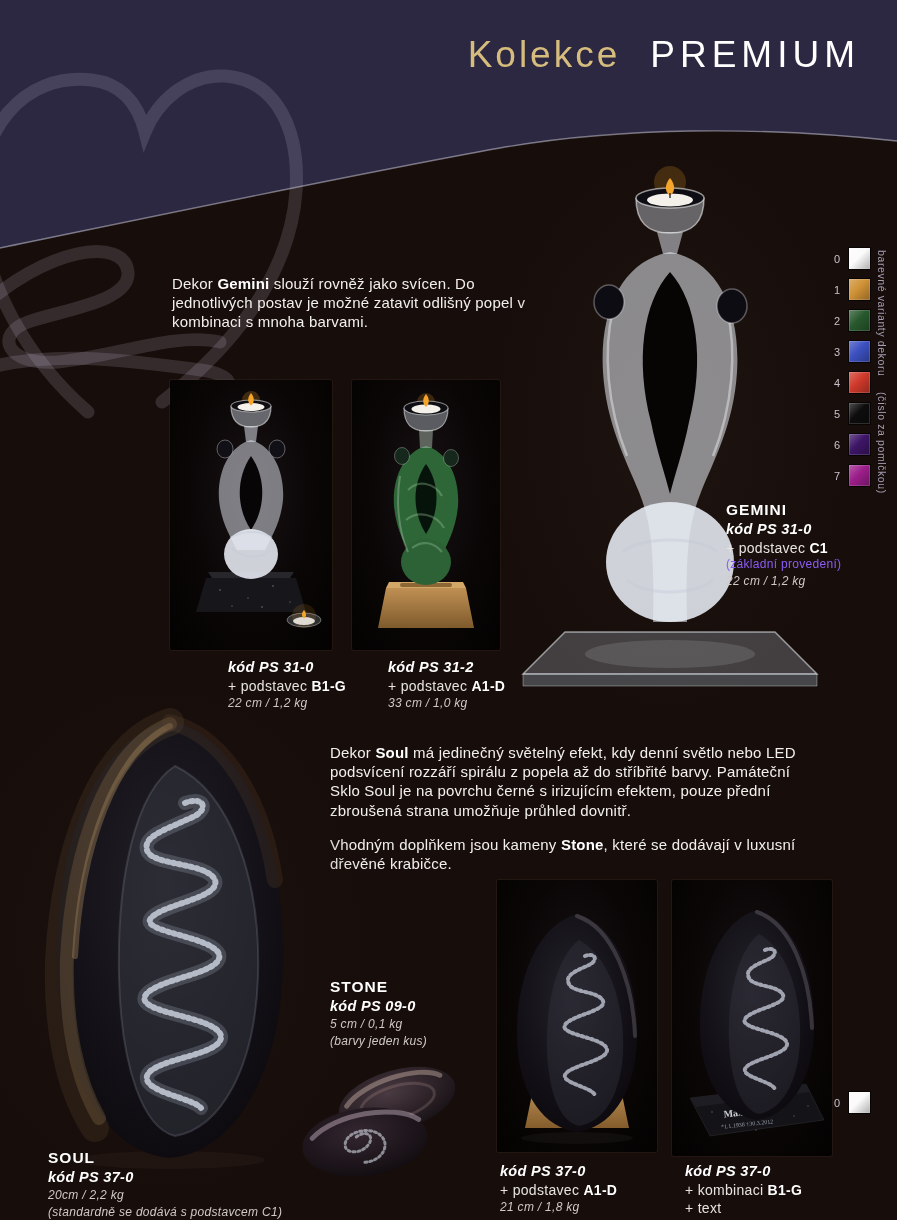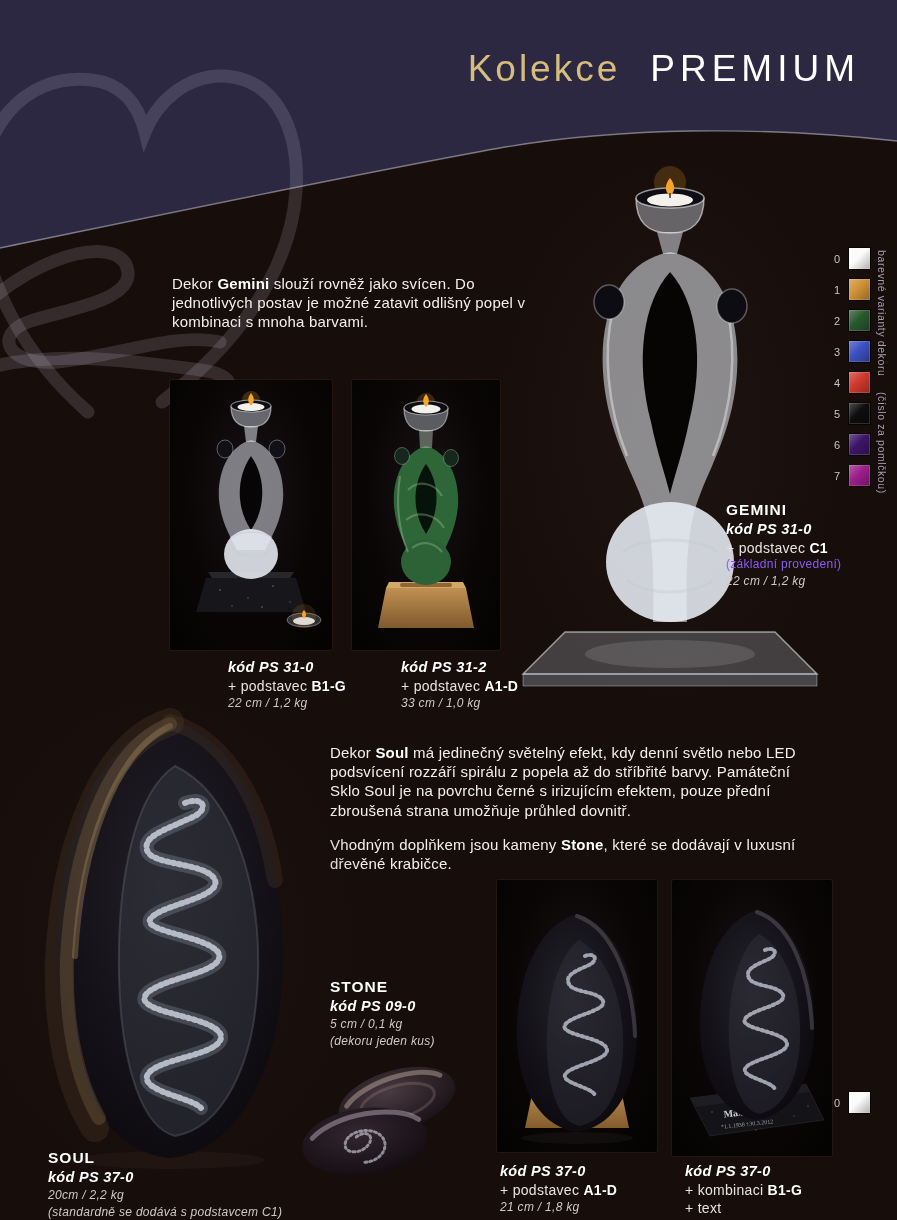--- a/index.html
+++ b/index.html
@@ -7,21 +7,21 @@
     position:relative;width:897px;height:1220px;overflow:hidden;
     background:#170d0a;
     font-family:"Liberation Sans", sans-serif;
     color:#f0eeec;
   }
   .abs{position:absolute;}
   
   .band-svg{left:0;top:0;}
   .heart-svg{left:-42px;top:12px;pointer-events:none;}
   .title{
-    left:0;top:48px;width:860px;text-align:right;
+    left:0;top:34px;width:860px;text-align:right;
     font-size:37px;font-weight:400;white-space:nowrap;
   }
   .title .kolekce{color:#d6bd7e;letter-spacing:3px;margin-right:30px;}
   .title .premium{color:#ffffff;letter-spacing:5px;}
   
   .para{font-size:15px;line-height:1.28;letter-spacing:.2px;color:#f2f0ee;}
   .para b{font-weight:700;color:#ffffff;}
   .gemini-intro{left:172px;top:274px;width:382px;}
   .soul-text{left:330px;top:743px;width:470px;}
   .soul-text .p2{margin-top:15px;}
@@ -39,21 +39,21 @@
     background:radial-gradient(ellipse at 50% 50%, rgba(30,20,16,.9) 0%, rgba(10,6,5,0) 72%);}
   .soul-glow{left:0px;top:690px;width:360px;height:500px;
     background:radial-gradient(ellipse at 45% 50%, rgba(28,18,14,.8) 0%, rgba(10,6,5,0) 75%);}
   
   .caption{line-height:1.3;letter-spacing:.3px;}
   .caption .l1{font-size:14.5px;font-weight:700;color:#fff;font-style:italic;}
   .caption .l2{font-size:14px;color:#e6e3e0;}
   .caption .l2 b{color:#fff;}
   .caption .sz{font-size:12px;font-style:italic;color:#cfcac6;margin-top:1px;}
   .cap1{left:228px;top:658px;}
-  .cap2{left:401px;top:658px;}
+  .cap2{left:388px;top:658px;}
   .cap3{left:500px;top:1162px;}
   .cap4{left:685px;top:1162px;}
   .prodlabel .nm{font-size:15.5px;font-weight:700;letter-spacing:1px;color:#fff;}
   .prodlabel .note{font-size:12px;color:#8b5cf6;}
   .hero-label{left:726px;top:500px;}
   .stone-label{left:330px;top:977px;}
   .soul-label{left:48px;top:1148px;z-index:5;}
   
   .swatch-row{display:flex;align-items:center;height:21px;}
   .swatch-num{width:13px;font-size:11px;color:#c7c2cc;text-align:left;}
@@ -286,21 +286,21 @@
       <ellipse cx="80" cy="102" rx="63" ry="34" fill="url(#peb2)"></ellipse>
       <path d="M 28,92 C 54,70 114,68 136,86" fill="none" stroke="rgba(205,185,200,0.45)" stroke-width="5" stroke-linecap="round"></path>
       <path d="M 72,96 c 10,-6 18,0 12,8 c -8,10 -26,8 -24,-2 c 2,-12 26,-16 36,-5 c 10,11 -2,27 -20,25" fill="none" stroke="rgba(212,218,228,0.6)" stroke-width="3" stroke-dasharray="2 3" stroke-linecap="round"></path>
     </g>
   </svg>
 
   <div class="abs caption prodlabel stone-label">
     <div class="nm">STONE</div>
     <div class="l1"><span>kód </span><b>PS 09-0</b></div>
     <div class="sz">5 cm / 0,1 kg</div>
-    <div class="sz">(dekoru jeden kus)</div>
+    <div class="sz">(barvy jeden kus)</div>
   </div>
 
   <div class="abs caption prodlabel soul-label">
     <div class="nm">SOUL</div>
     <div class="l1"><span>kód </span><b>PS 37-0</b></div>
     <div class="sz">20cm / 2,2 kg</div>
     <div class="sz">(standardně se dodává s podstavcem C1)</div>
   </div>
 
   <div class="abs photo ph3">

